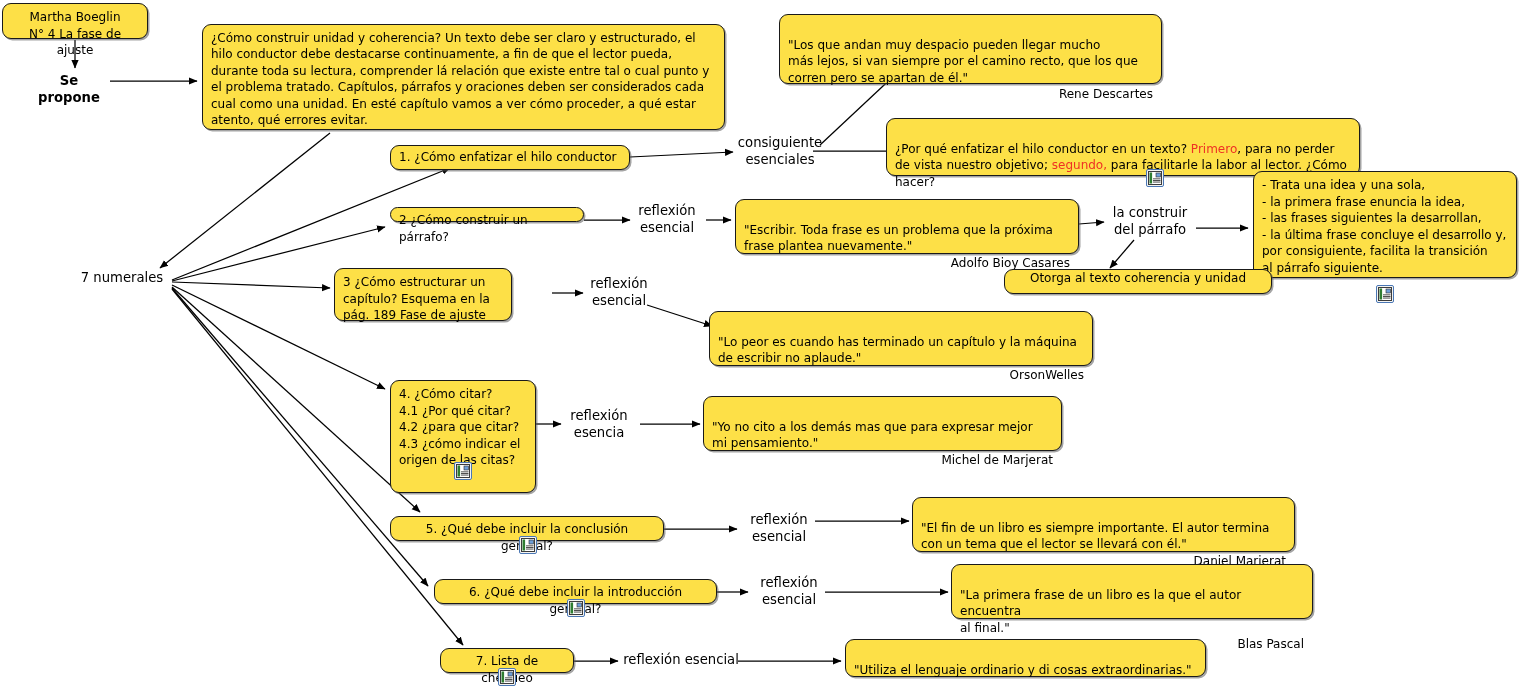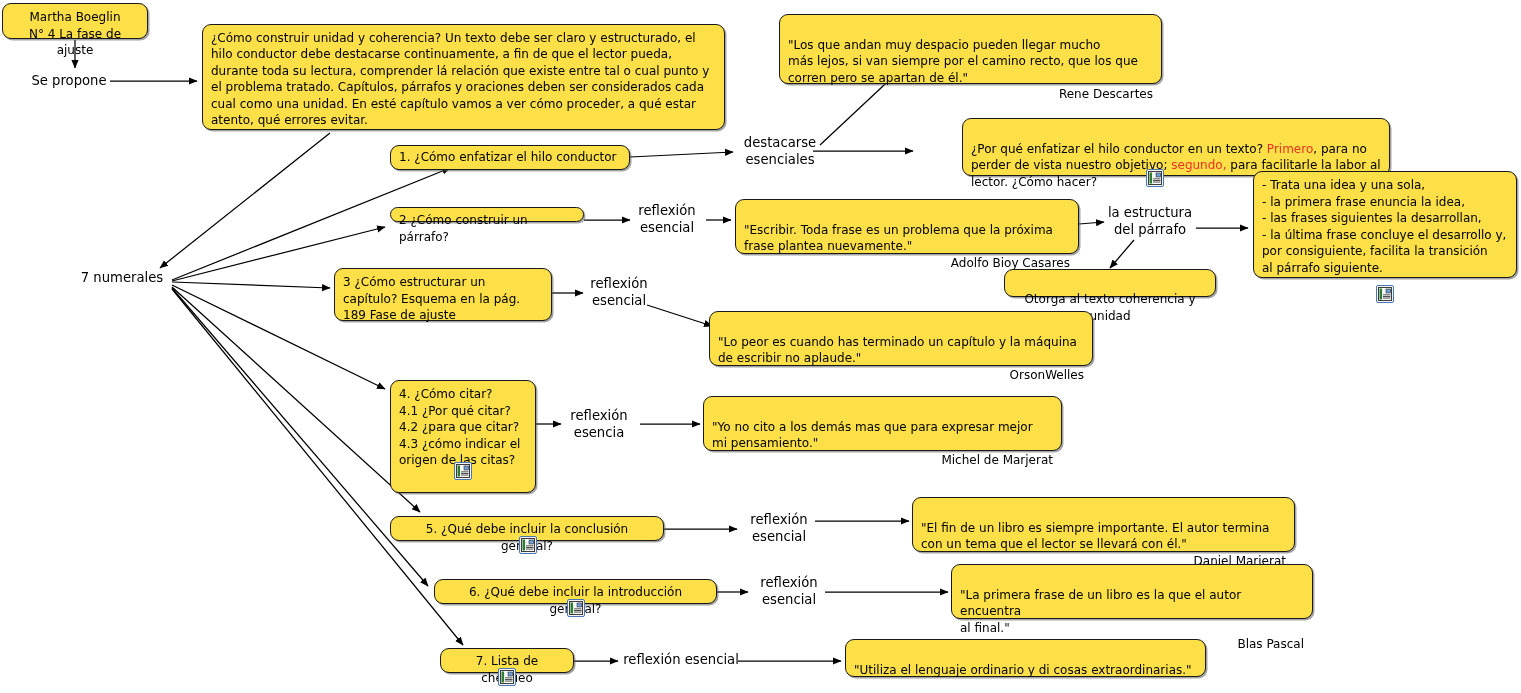--- a/index.html
+++ b/index.html
@@ -137,31 +137,31 @@
 
       <path d="M574,661 L618,661"></path>
 
       <path d="M738,661 L841,661"></path>
     </g>
   </svg>
 
   <div class="node center" style="left:2px; top:3px; width:146px; height:36px;">Martha Boeglin
 N° 4 La fase de ajuste</div>
 
-  <div class="label" style="left:28px; top:73px; width:82px;">Se propone</div>
+  <div class="label" style="left:28px; top:73px; width:82px;font-weight:bold;">Se propone</div>
 
   <div class="node" style="left:202px; top:24px; width:523px; height:106px; line-height:16.4px;">¿Cómo construir unidad y coherencia? Un texto debe ser claro y estructurado, el hilo conductor debe destacarse continuamente, a fin de que el lector pueda, durante toda su lectura, comprender lá relación que existe entre tal o cual punto y el problema tratado. Capítulos, párrafos y oraciones deben ser considerados cada cual como una unidad. En esté capítulo vamos a ver cómo proceder, a qué estar atento, qué errores evitar.</div>
 
   <div class="label" style="left:67px; top:270px; width:110px; text-align:center;">7 numerales</div>
 
   <div class="node" style="left:390px; top:145px; width:240px; height:25px; padding-top:3px;">1. ¿Cómo enfatizar el hilo conductor</div>
 
   <div class="node" style="left:390px; top:207px; width:194px; height:15px; padding-top:4px;">2 ¿Cómo construir un párrafo?</div>
 
-  <div class="node" style="left:334px; top:268px; width:218px; height:53px;">3 ¿Cómo estructurar un capítulo? Esquema en la pág. 189 Fase de ajuste</div>
+  <div class="node" style="left:334px; top:268px; width:178px; height:53px;">3 ¿Cómo estructurar un capítulo? Esquema en la pág. 189 Fase de ajuste</div>
 
   <div class="node" style="left:390px; top:380px; width:146px; height:113px;">4. ¿Cómo citar?
 4.1 ¿Por qué citar?
 4.2 ¿para que citar?
 4.3 ¿cómo indicar el origen de las citas?</div>
   <span class="note-icon" style="left:454px; top:462px;">
     <svg width="14" height="14" viewBox="0 0 14 14">
       <rect x="0.5" y="0.5" width="13" height="13" fill="#ffffff" stroke="#3c3c3c" stroke-width="1"></rect>
       <rect x="1.5" y="1.5" width="2.6" height="11" fill="#2f7d32"></rect>
       <rect x="8" y="2" width="4.5" height="4" fill="#6f9fd8" stroke="#2a2a2a" stroke-width="0.6"></rect>
@@ -208,51 +208,51 @@
       <rect x="1.5" y="1.5" width="2.6" height="11" fill="#2f7d32"></rect>
       <rect x="8" y="2" width="4.5" height="4" fill="#6f9fd8" stroke="#2a2a2a" stroke-width="0.6"></rect>
       <g fill="#3a3a3a">
         <rect x="5" y="7.4" width="7.5" height="0.9"></rect>
         <rect x="5" y="9" width="7.5" height="0.9"></rect>
         <rect x="5" y="10.6" width="7.5" height="0.9"></rect>
       </g>
     </svg>
   </span>
 
-  <div class="label" style="left:735px; top:135px; width:90px;">destacarse
+  <div class="label" style="left:735px; top:135px; width:90px;">consiguiente
 esenciales</div>
 
   <div class="label" style="left:626px; top:203px; width:82px;">reflexión
 esencial</div>
 
   <div class="label" style="left:578px; top:276px; width:82px;">reflexión
 esencial</div>
 
   <div class="label" style="left:558px; top:408px; width:82px;">reflexión
 esencia</div>
 
   <div class="label" style="left:738px; top:512px; width:82px;">reflexión
 esencial</div>
 
   <div class="label" style="left:748px; top:575px; width:82px;">reflexión
 esencial</div>
 
   <div class="label" style="left:620px; top:652px; width:122px;">reflexión esencial</div>
 
-  <div class="label" style="left:1100px; top:205px; width:100px;">la estructura
+  <div class="label" style="left:1100px; top:205px; width:100px;">la construir
 del párrafo</div>
 
   <div class="node" style="left:779px; top:14px; width:383px; height:70px;">
     <span>"Los que andan muy despacio pueden llegar mucho
 más lejos, si van siempre por el camino recto, que los que
 corren pero se apartan de él."</span>
     <span class="author">Rene Descartes</span>
   </div>
 
-  <div class="node" style="left:962px; top:118px; width:428px; height:58px;">
+  <div class="node" style="left:886px; top:118px; width:474px; height:58px;">
     <span>¿Por qué enfatizar el hilo conductor en un texto? </span><span class="hl">Primero</span><span>, para no perder de vista nuestro objetivo; </span><span class="hl">segundo,</span><span> para facilitarle la labor al lector. ¿Cómo hacer?</span>
   </div>
   <span class="note-icon" style="left:1146px; top:169px;">
     <svg width="14" height="14" viewBox="0 0 14 14">
       <rect x="0.5" y="0.5" width="13" height="13" fill="#ffffff" stroke="#3c3c3c" stroke-width="1"></rect>
       <rect x="1.5" y="1.5" width="2.6" height="11" fill="#2f7d32"></rect>
       <rect x="8" y="2" width="4.5" height="4" fill="#6f9fd8" stroke="#2a2a2a" stroke-width="0.6"></rect>
       <g fill="#3a3a3a">
         <rect x="5" y="7.4" width="7.5" height="0.9"></rect>
         <rect x="5" y="9" width="7.5" height="0.9"></rect>
@@ -279,21 +279,21 @@
       <rect x="1.5" y="1.5" width="2.6" height="11" fill="#2f7d32"></rect>
       <rect x="8" y="2" width="4.5" height="4" fill="#6f9fd8" stroke="#2a2a2a" stroke-width="0.6"></rect>
       <g fill="#3a3a3a">
         <rect x="5" y="7.4" width="7.5" height="0.9"></rect>
         <rect x="5" y="9" width="7.5" height="0.9"></rect>
         <rect x="5" y="10.6" width="7.5" height="0.9"></rect>
       </g>
     </svg>
   </span>
 
-  <div class="node center" style="left:1004px; top:269px; width:212px; height:25px; padding-top:21px;">Otorga al texto coherencia y unidad</div>
+  <div class="node center" style="left:1004px; top:269px; width:268px; height:25px; padding-top:0;">Otorga al texto coherencia y unidad</div>
 
   <div class="node" style="left:709px; top:311px; width:384px; height:55px;">
     <span>"Lo peor es cuando has terminado un capítulo y la máquina
 de escribir no aplaude."</span>
     <span class="author">OrsonWelles</span>
   </div>
 
   <div class="node" style="left:703px; top:396px; width:359px; height:55px;">
     <span>"Yo no cito a los demás mas que para expresar mejor
 mi pensamiento."</span>

